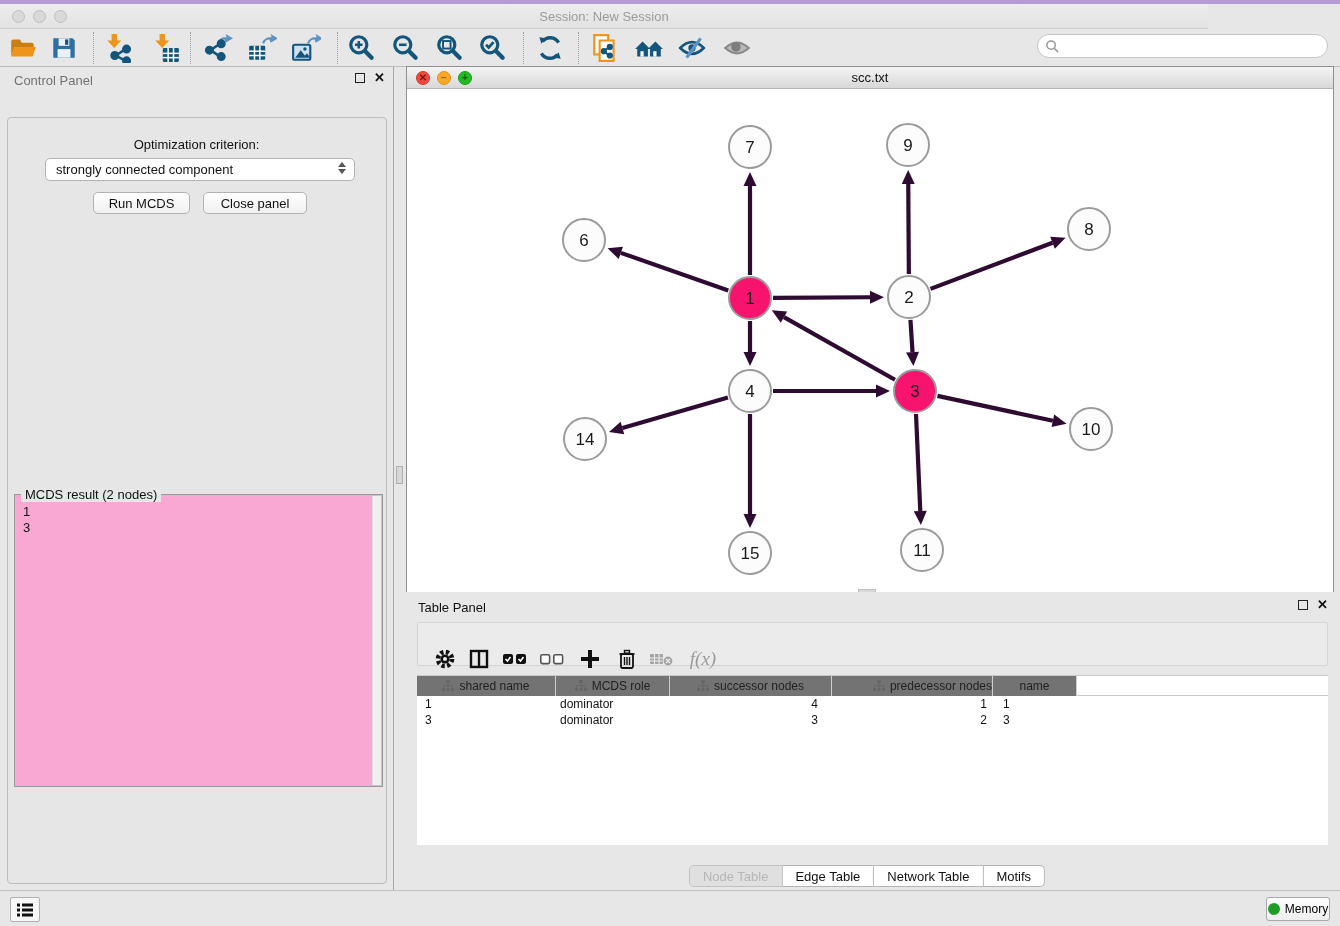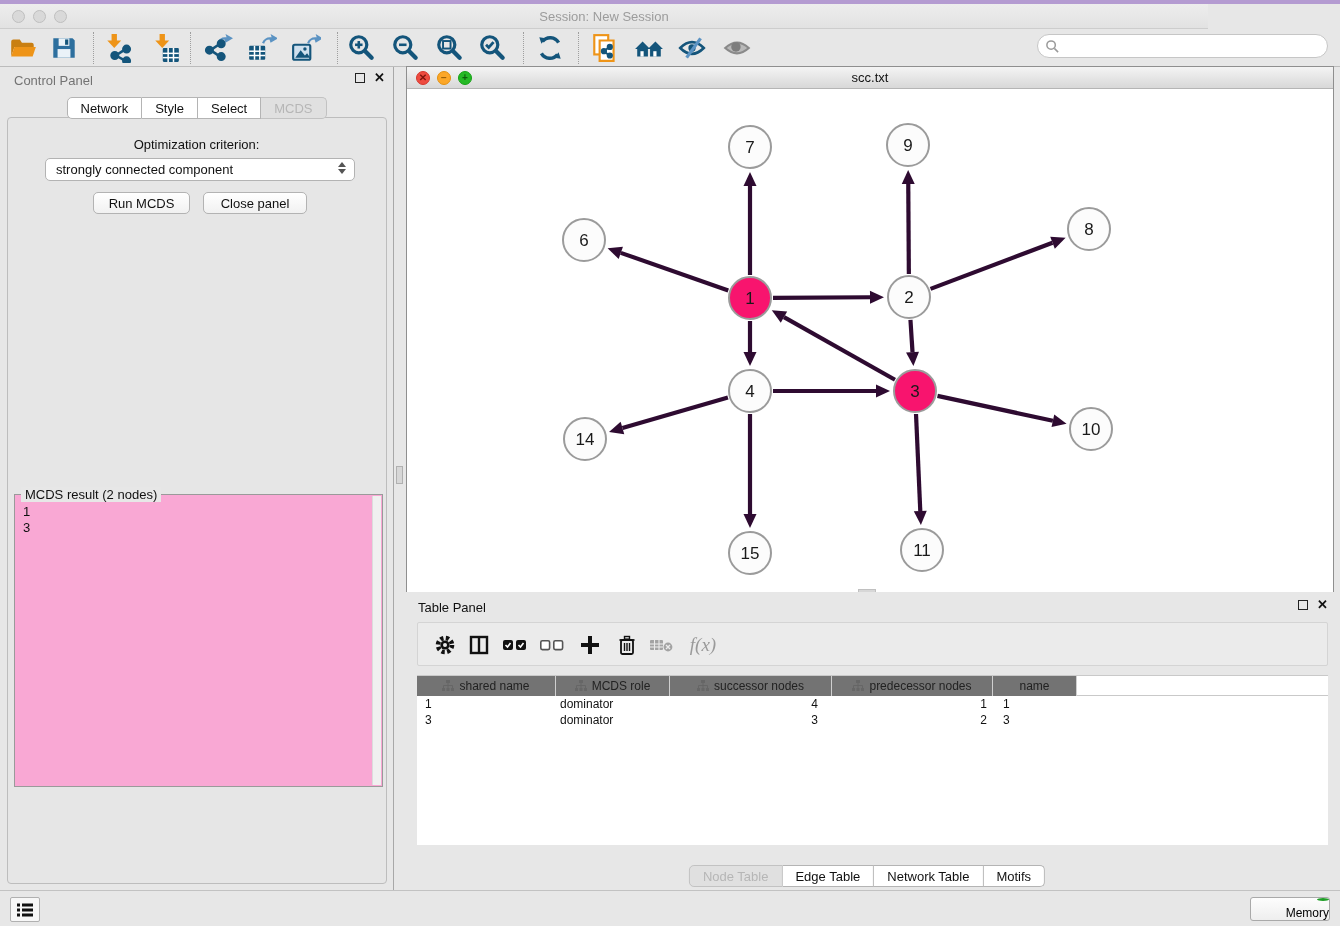--- a/index.html
+++ b/index.html
@@ -65,41 +65,41 @@
   .nl-green { background:#25b925; color:#0d5e0d; border:1px solid #17a117; }
   .net-canvas { position:absolute; left:0; top:22px; width:926px; height:503px; background:#fff; }
 
   .v-grip { position:absolute; left:396px; top:466px; width:7px; height:18px; background:#d7d7d7; border:1px solid #b0b0b0; }
   .h-grip { position:absolute; left:858px; top:589px; width:18px; height:5px; background:#d7d7d7; border:1px solid #c0c0c0; }
 
   
   .table-panel { position:absolute; left:394px; top:592px; width:946px; height:298px; background:#e7e7e7; }
   .tp-head { position:absolute; left:24px; top:8px; font-size:13px; }
   .tp-toolbar { position:absolute; left:23px; top:30px; width:911px; height:44px; background:#ebebeb; border:1px solid #d4d4d4; border-radius:2px; }
-  .tp-ico { position:absolute; top:5px; width:34px; height:34px; display:flex; align-items:center; justify-content:center; }
+  .tp-ico { position:absolute; top:19px; width:34px; height:34px; display:flex; align-items:center; justify-content:center; }
   .fx { font-family:"Liberation Serif", serif; font-style:italic; font-size:19px; color:#9a9a9a; }
 
   .tbl { position:absolute; left:23px; top:83px; width:911px; height:170px; background:#fff; border-top:1px solid #c9c9c9; overflow:hidden; }
   .tbl-header { display:flex; height:20px; border-bottom:1px solid #c9c9c9; }
   .tbl-hcell { display:flex; align-items:center; justify-content:center; gap:5px; background:#737373;
                border-right:1px solid #cfcfcf; font-size:12px; color:#222; height:20px; }
   .tbl-row { display:flex; height:16px; }
   .tbl-cell { font-size:12px; height:16px; line-height:16px; padding:0 8px; overflow:hidden; white-space:nowrap; }
   .al-right { text-align:right; }
   .pr14 { padding-right:14px; } .pr6 { padding-right:6px; } .pl10 { padding-left:10px; } .pl4 { padding-left:4px; }
 
   .tp-tabs { position:absolute; left:50%; transform:translateX(-50%); top:273px; }
 
   
   .statusbar { position:absolute; left:0; top:890px; width:1340px; height:36px; background:#e7e7e7; border-top:1px solid #c2c2c2; }
   .sb-left-btn { position:absolute; left:10px; top:6px; width:30px; height:25px; background:#f7f7f7; border:1px solid #b0b0b0;
                  border-radius:2px; display:flex; align-items:center; justify-content:center; }
-  .memory-btn { position:absolute; right:10px; top:6px; width:80px; height:24px; background:linear-gradient(#fdfdfd,#eeeeee);
-                border:1px solid #a9a9a9; border-radius:3px; display:flex; align-items:flex-end; justify-content:center; gap:5px;
-                font-size:12px; font-family:inherit; cursor:default;flex-direction:column; }
+  .memory-btn { position:absolute; right:10px; top:6px; width:64px; height:24px; background:linear-gradient(#fdfdfd,#eeeeee);
+                border:1px solid #a9a9a9; border-radius:3px; display:flex; align-items:center; justify-content:center; gap:5px;
+                font-size:12px; font-family:inherit; cursor:default; }
   .mem-dot { width:12px; height:12px; border-radius:50%; background:#1f9d27; }
 
   svg { display:block; }
 </style>
 </head>
 <body>
 
 <div class="purple-strip"></div>
 <div class="titlebar">
   <div class="traffic">
@@ -279,26 +279,20 @@
   </div>
 </div>
 
 <div class="control-panel">
   <div class="panel-head">Control Panel</div>
   <div class="win-btns">
     <span class="float-ico"></span>
     <span class="close-ico">✕</span>
   </div>
   <div class="cp-box"></div>
-  <div class="cp-tabs seg" id="cp-tabs">
-      <button class="tabbtn">Network</button>
-      <button class="tabbtn">Style</button>
-      <button class="tabbtn">Select</button>
-      <button class="tabbtn active">MCDS</button>
-    </div>
   <div class="opt-label">Optimization criterion:</div>
   <div class="dropdown">
     <span>strongly connected component</span>
     <span class="dd-arrows">
         <i class="dd-up"></i>
         <i class="dd-down"></i>
       </span>
   </div>
   <button class="cp-btn" style="left:93px; top:125px; width:97px;">Run MCDS</button>
   <button class="cp-btn" style="left:203px; top:125px; width:104px;">Close panel</button>
@@ -521,21 +515,21 @@
         <div class="tbl-hcell" style="width: 162px;">
           <svg width="12" height="12" viewBox="0 0 12 12">
             <rect x="4" y="0" width="4" height="3" fill="#666"></rect>
             <path d="M6 3 V5.5 M1.5 5.5 H10.5 M1.5 5.5 V8 M6 5.5 V8 M10.5 5.5 V8" stroke="#666" fill="none"></path>
             <rect x="0" y="8" width="3" height="3" fill="#666"></rect>
             <rect x="4.5" y="8" width="3" height="3" fill="#666"></rect>
             <rect x="9" y="8" width="3" height="3" fill="#666"></rect>
           </svg>
           <span>successor nodes</span>
         </div>
-        <div class="tbl-hcell" style="width: 161px;">
+        <div class="tbl-hcell" style="width: 161px; justify-content: flex-end;">
           <svg width="12" height="12" viewBox="0 0 12 12">
             <rect x="4" y="0" width="4" height="3" fill="#666"></rect>
             <path d="M6 3 V5.5 M1.5 5.5 H10.5 M1.5 5.5 V8 M6 5.5 V8 M10.5 5.5 V8" stroke="#666" fill="none"></path>
             <rect x="0" y="8" width="3" height="3" fill="#666"></rect>
             <rect x="4.5" y="8" width="3" height="3" fill="#666"></rect>
             <rect x="9" y="8" width="3" height="3" fill="#666"></rect>
           </svg>
           <span>predecessor nodes</span>
         </div>
         <div class="tbl-hcell" style="width: 84px;">

